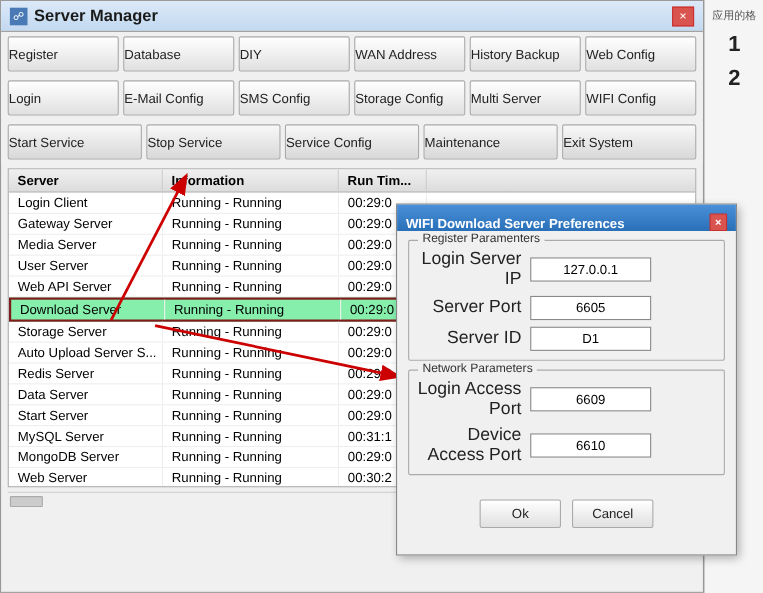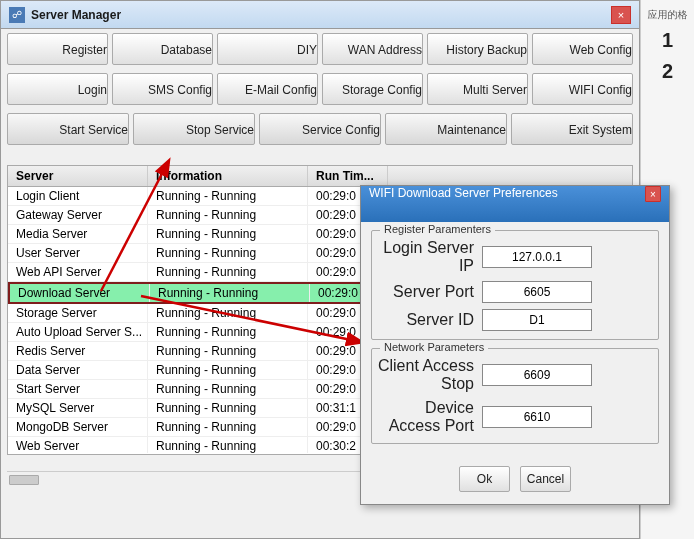--- a/index.html
+++ b/index.html
@@ -33,21 +33,21 @@
       position: relative;
     }
     .title-bar-icon {
       width: 16px; height: 16px;
       background: #4a7ab5;
       margin-right: 6px;
       display: flex; align-items: center; justify-content: center;
       font-size: 10px; color: white;
     }
     .title-bar-text {
-      font-size: 12px;
+      font-size: 15px;
       font-weight: bold;
       color: #1a1a1a;
       flex: 1;
     }
     .title-close-btn {
       width: 20px; height: 18px;
       background: #d9534f;
       border: 1px solid #c9302c;
       color: white;
       font-size: 11px;
@@ -64,31 +64,31 @@
     }
     .toolbar-btn {
       flex: 1;
       height: 32px;
       background: linear-gradient(to bottom, #ffffff, #e0e0e0);
       border: 1px solid #aaa;
       border-radius: 2px;
       font-size: 12px;
       cursor: pointer;
       color: #222;
-      text-align: right;
+      text-align: left;
       line-height: 32px;
       user-select: none;
     }
     .toolbar-btn.action-btn {
       background: linear-gradient(to bottom, #f8f8f8, #d8d8d8);
     }
 
     
     .table-container {
-      margin: 16px 6px;
+      margin: 4px 6px;
       border: 1px solid #aaa;
       background: white;
       height: 290px;
       overflow: hidden;
     }
     .table-header {
       display: flex;
       background: linear-gradient(to bottom, #f0f0f0, #dcdcdc);
       border-bottom: 1px solid #aaa;
       font-weight: bold;
@@ -168,27 +168,27 @@
       top: 185px;
       width: 310px;
       height: 320px;
       background: #f0f0f0;
       border: 1px solid #888;
       box-shadow: 3px 3px 8px rgba(0,0,0,0.3);
       pointer-events: all;
     }
     .dialog-title-bar {
       background: linear-gradient(to bottom, #4a90d9, #2a70b9);
-      height: 36px;
-      display: flex;
-      align-items: flex-start;
+      height: 24px;
+      display: flex;
+      align-items: flex-end;
       padding: 0 8px;
       color: white;
       font-size: 12px;
-      font-weight: normal;
+      font-weight: bold;
     }
     .dialog-title-text { flex: 1; }
     .dialog-close-btn {
       width: 16px; height: 16px;
       background: #d9534f;
       border: 1px solid #c9302c;
       color: white;
       font-size: 10px;
       cursor: pointer;
       display: flex; align-items: center; justify-content: center;
@@ -236,21 +236,21 @@
       outline: none;
       text-align: center;
     }
     .dialog-footer {
       display: flex;
       justify-content: center;
       gap: 10px;
       padding: 6px;
     }
     .dialog-btn {
-      width: 51px;
+      width: 74px;
       height: 26px;
       background: linear-gradient(to bottom, #ffffff, #e0e0e0);
       border: 1px solid #aaa;
       border-radius: 2px;
       font-size: 12px;
       cursor: pointer;
       color: #222;
     }
   </style>
 </head>
@@ -268,22 +268,22 @@
     <div class="toolbar-btn">Register</div>
     <div class="toolbar-btn">Database</div>
     <div class="toolbar-btn">DIY</div>
     <div class="toolbar-btn">WAN Address</div>
     <div class="toolbar-btn">History Backup</div>
     <div class="toolbar-btn">Web Config</div>
   </div>
 
   <div class="toolbar-row">
     <div class="toolbar-btn">Login</div>
+    <div class="toolbar-btn">E-Mail Config</div>
     <div class="toolbar-btn">SMS Config</div>
-    <div class="toolbar-btn">E-Mail Config</div>
     <div class="toolbar-btn">Storage Config</div>
     <div class="toolbar-btn">Multi Server</div>
     <div class="toolbar-btn">WIFI Config</div>
   </div>
 
   <div class="toolbar-row">
     <div class="toolbar-btn action-btn">Start Service</div>
     <div class="toolbar-btn action-btn">Stop Service</div>
     <div class="toolbar-btn action-btn">Service Config</div>
     <div class="toolbar-btn action-btn">Maintenance</div>
@@ -420,21 +420,21 @@
         <div class="field-row">
           <span class="field-label">Server ID</span>
           <input class="field-input" type="text" value="D1" style="">
         </div>
       </div>
 
       <div class="group-box">
         <span class="group-label">Network Parameters</span>
 
         <div class="field-row">
-          <span class="field-label">Client Access Stop</span>
+          <span class="field-label">Login Access Port</span>
           <input class="field-input" type="text" value="6609" style="">
         </div>
         <div class="field-row">
           <span class="field-label">Device Access Port</span>
           <input class="field-input" type="text" value="6610" style="">
         </div>
       </div>
 
     </div>
 

